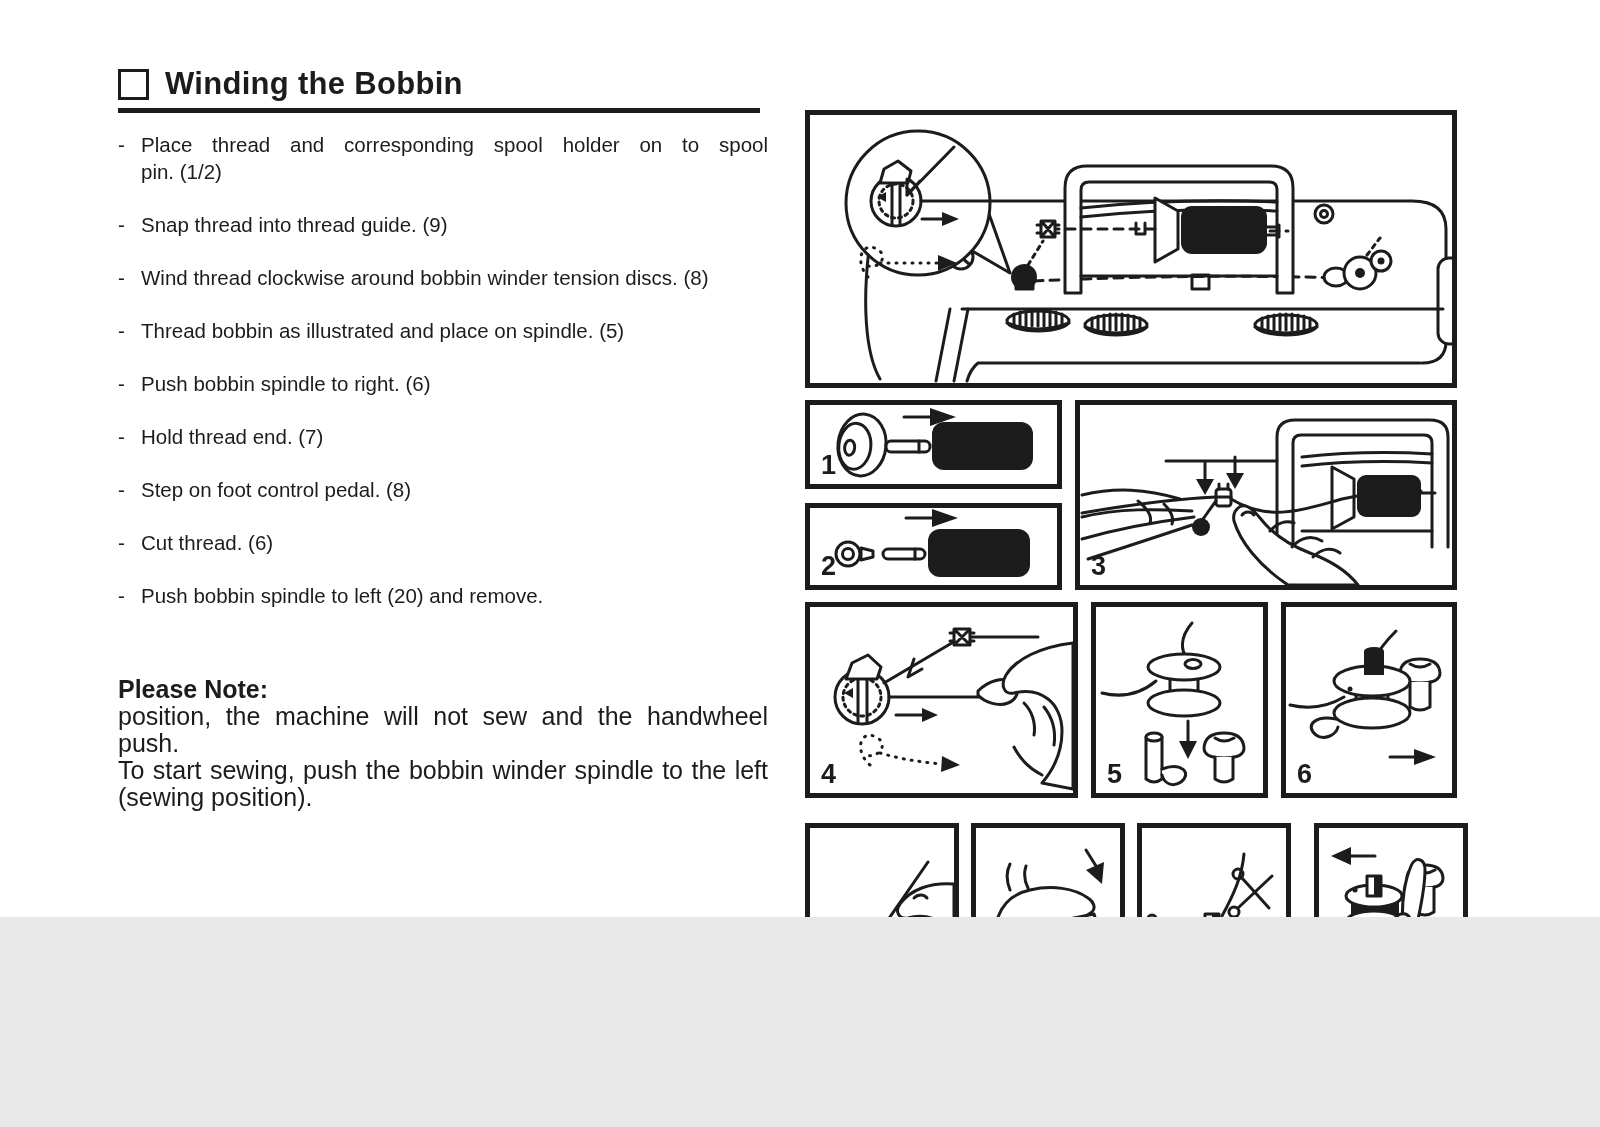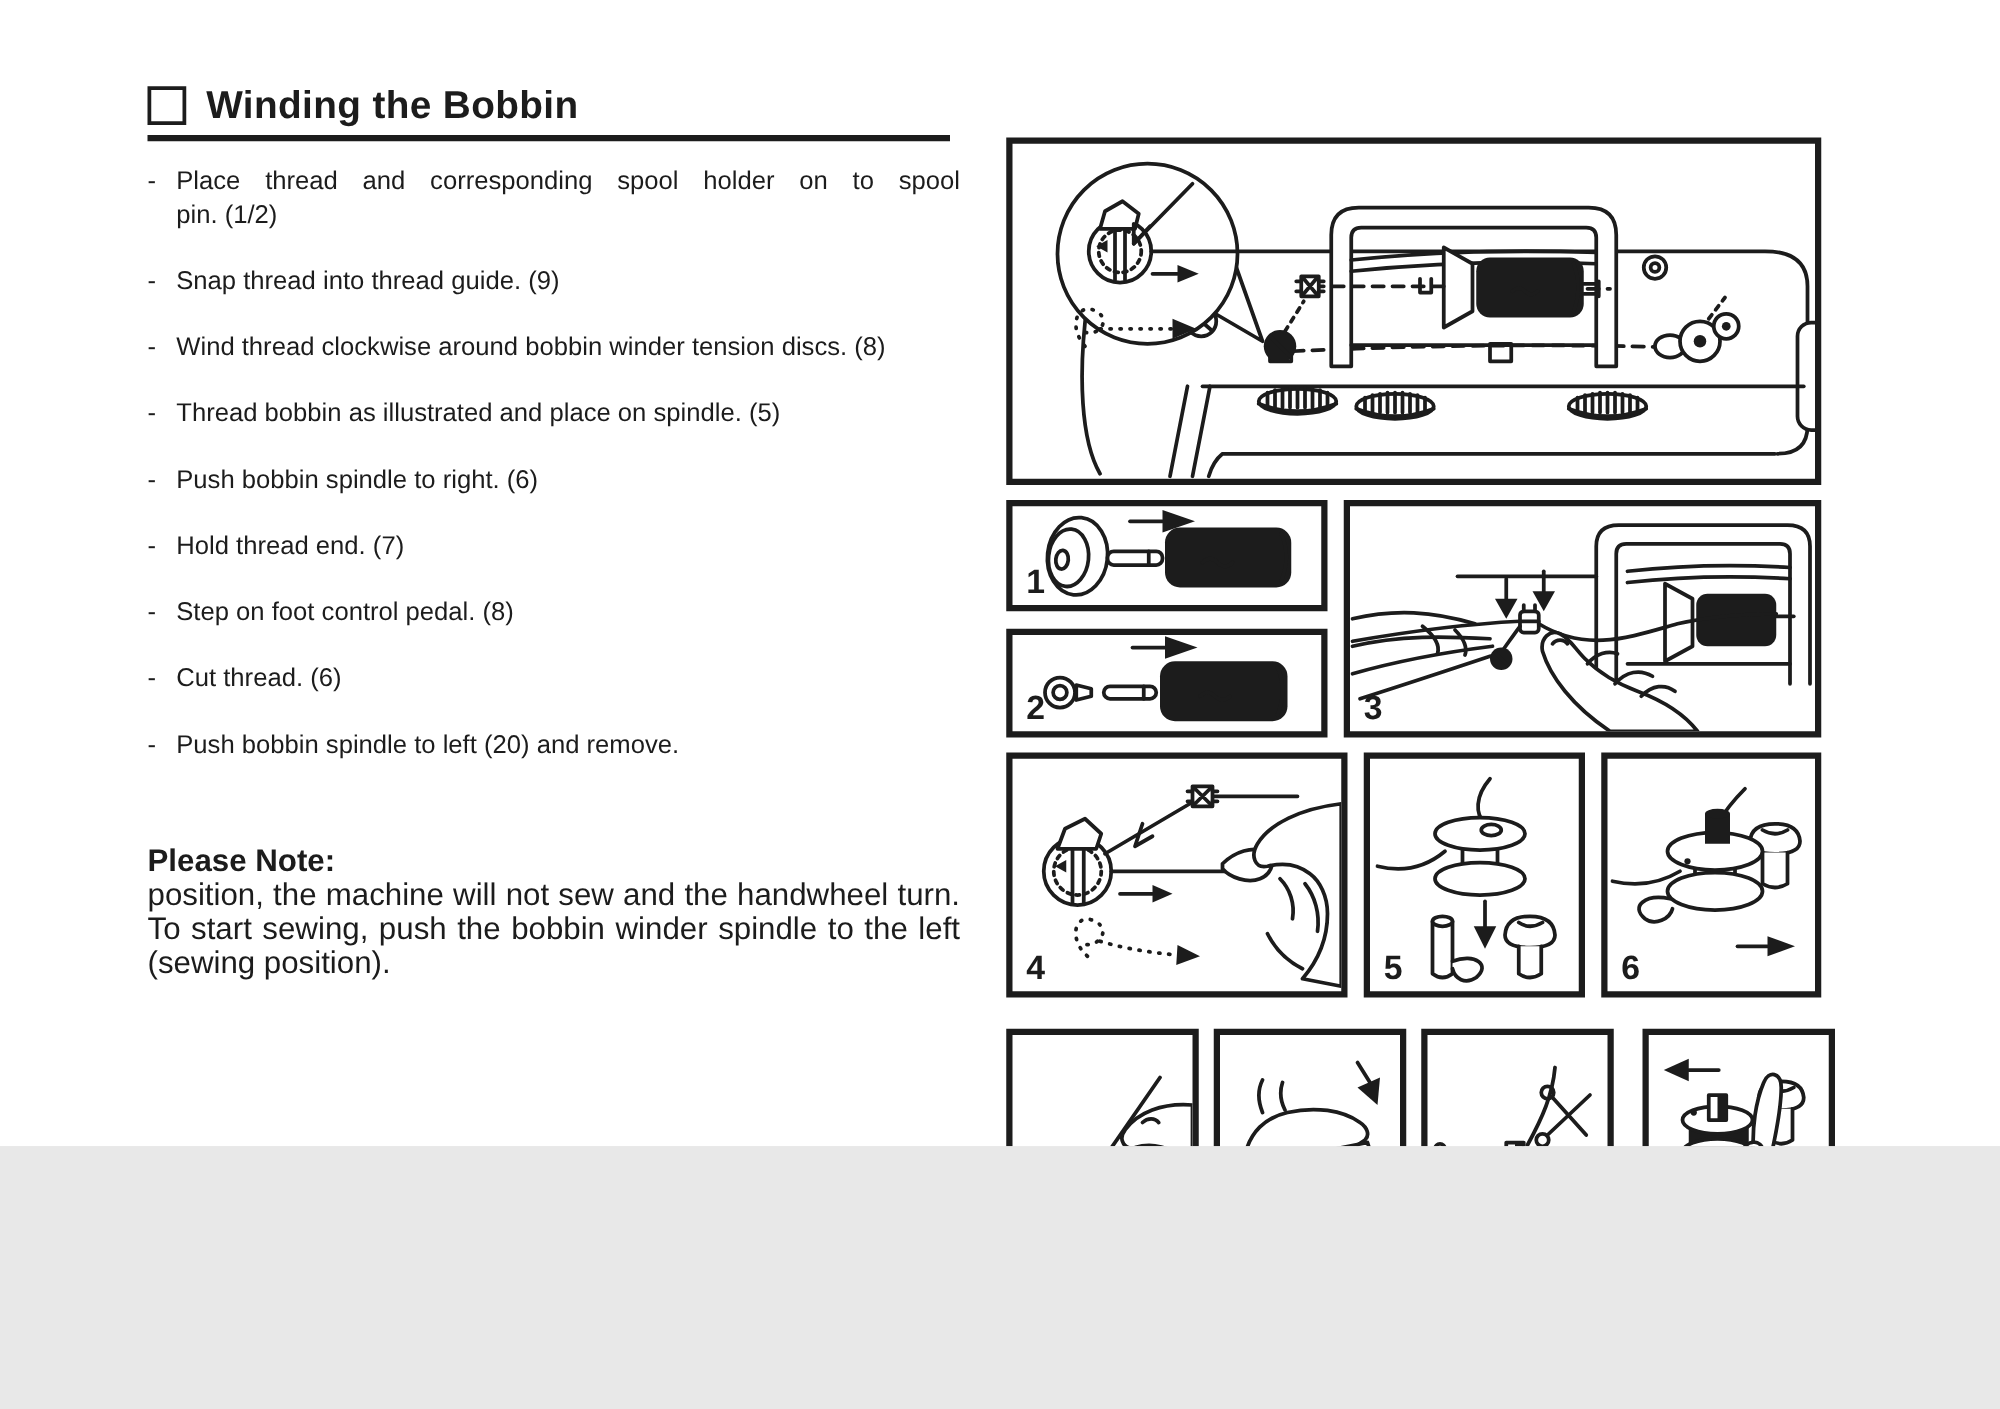--- a/index.html
+++ b/index.html
@@ -77,21 +77,21 @@
       <span class="txt">Cut thread. (6)</span>
     </li>
     <li>
       <span class="dash">-</span>
       <span class="txt">Push bobbin spindle to left (20) and remove.</span>
     </li>
   </ul>
 
   <div class="note">
     <div class="note-title">Please Note:</div>
-    <div class="jfull">position, the machine will not sew and the handwheel turn.</div>
+    <div class="jfull">position, the machine will not sew and the handwheel push.</div>
     <div class="jfull">To start sewing, push the bobbin winder spindle to the left</div>
     <div>(sewing position).</div>
   </div>
 
   <div class="rule bottom"></div>
   <div class="page-num">7</div>
 
   <div class="panel" style="left:805px;top:110px;width:652px;height:278px;">
     <svg viewBox="0 0 642 268" preserveAspectRatio="none">
       <defs>

